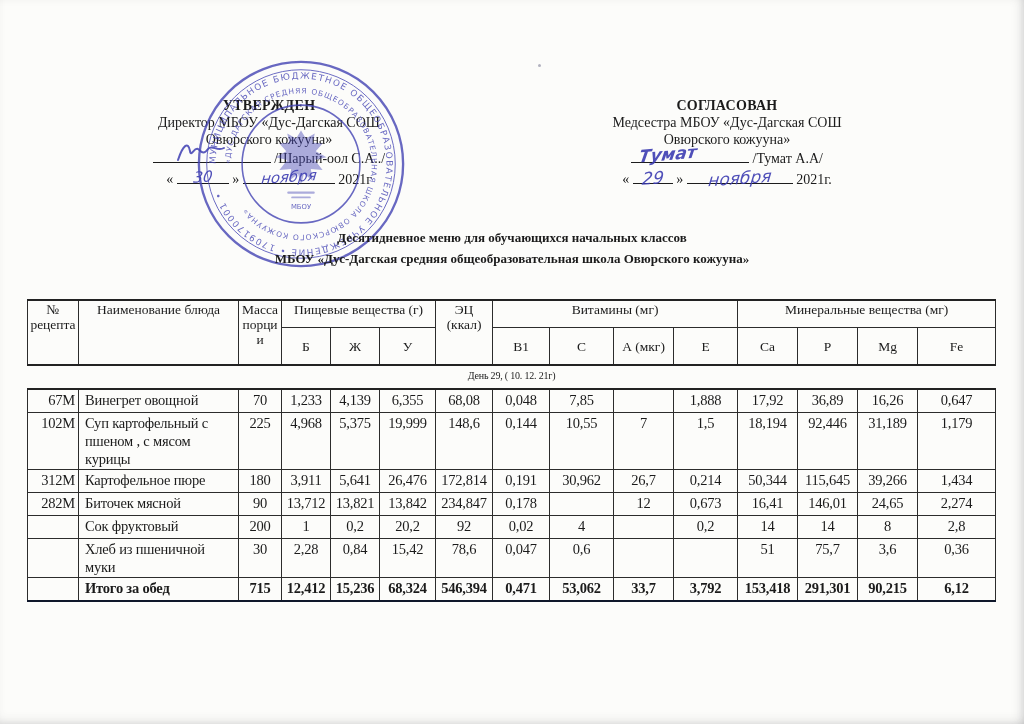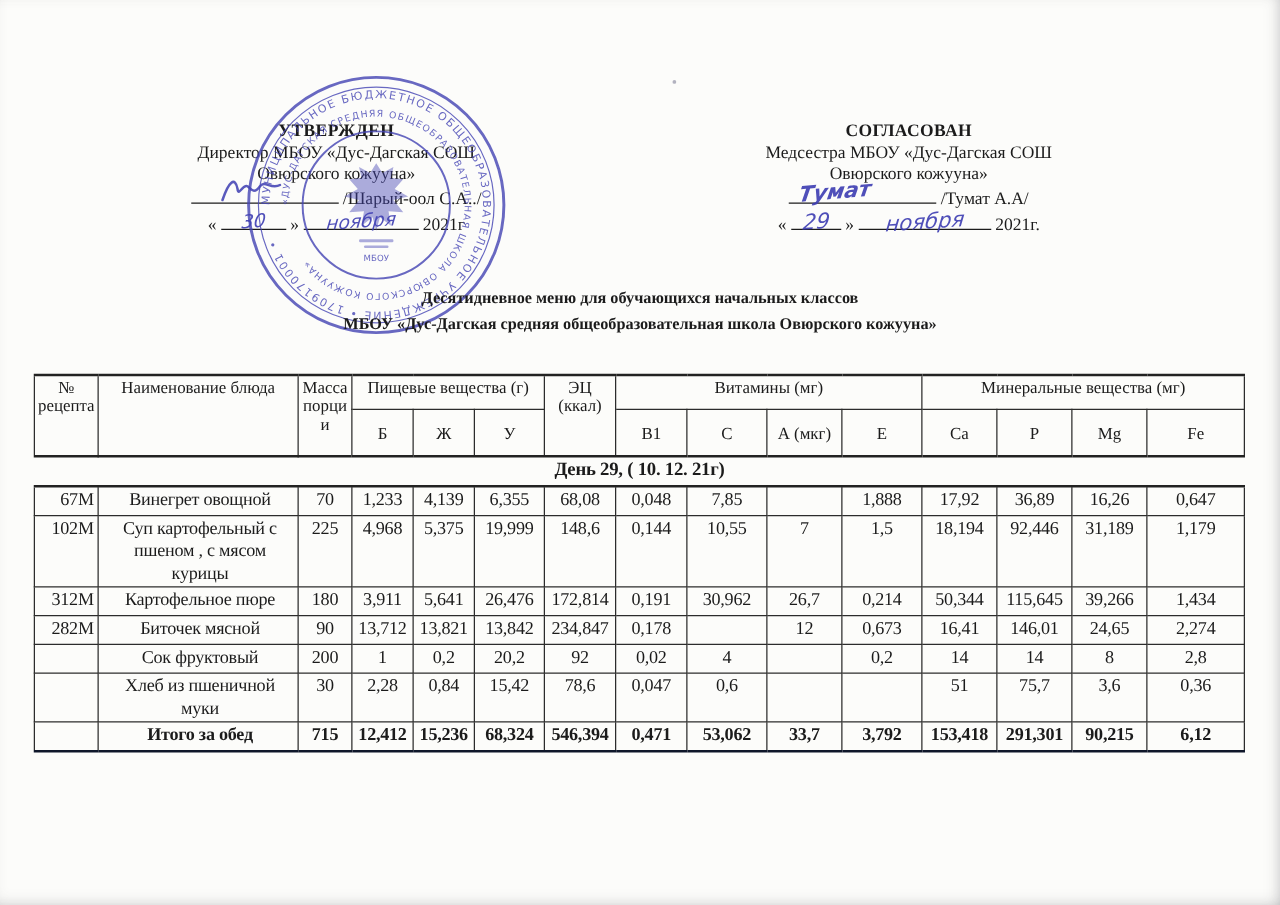--- a/index.html
+++ b/index.html
@@ -30,24 +30,24 @@
              font-size:13px;line-height:20.5px;}
 
   
   table.menu{position:absolute;left:27px;top:299px;width:968px;border-collapse:collapse;table-layout:fixed;}
   .menu th,.menu td{border:1.4px solid #2c2c2c;overflow-wrap:break-word;}
   .menu th{font-weight:normal;font-size:13.5px;line-height:15px;padding:1px 2px;text-align:center;vertical-align:top;}
   .menu thead tr:first-child th{border-top:2.2px solid #222;height:24px;}
   .menu thead tr.sub th{height:34px;border-bottom:2.2px solid #222;vertical-align:middle;}
   .menu td{font-size:14.5px;line-height:18px;letter-spacing:-0.2px;padding:1px 3px;text-align:center;
            vertical-align:top;height:20px;white-space:nowrap;}
-  .menu td.dish{text-align:center;padding-left:6px;white-space:normal;}
+  .menu td.dish{text-align:left;padding-left:6px;white-space:normal;}
   .menu td.code{text-align:right;padding-left:4px;}
   .menu tr.day-row td{border-left:none;border-right:none;border-top:2.2px solid #222;border-bottom:2.2px solid #222;
-           font-weight:bold;font-size:15px;height:20px;}
+           font-weight:normal;font-size:10px;height:20px;}
   .menu tr.total-row td{font-weight:bold;border-bottom:2px solid #0f172a;}
 
   .speck{position:absolute;left:538px;top:64px;width:3px;height:3px;border-radius:50%;background:#8a8aa0;opacity:.65;}
 </style>
 </head>
 <body>
 
 <div class="page">
 
   <div class="approval left">

